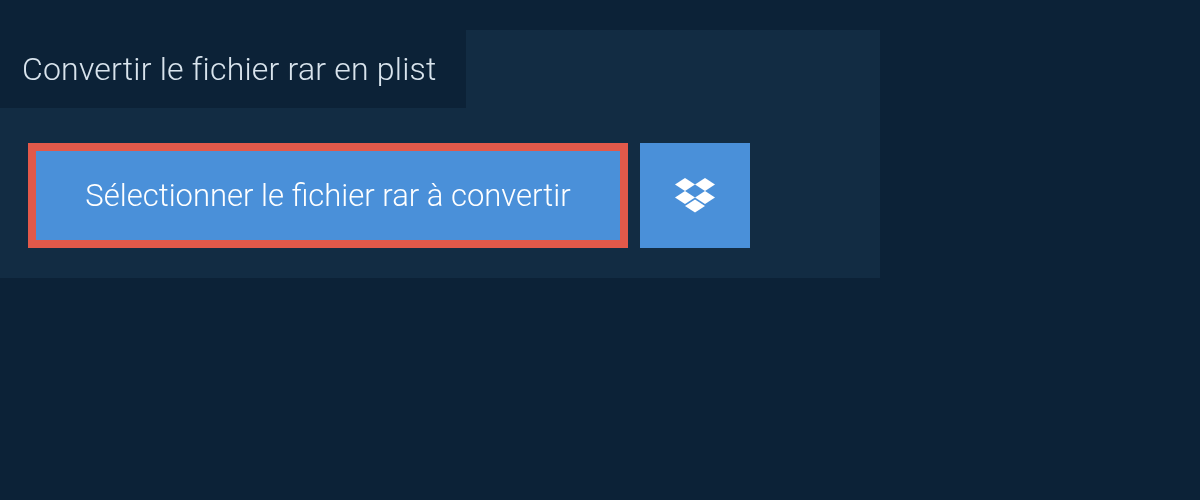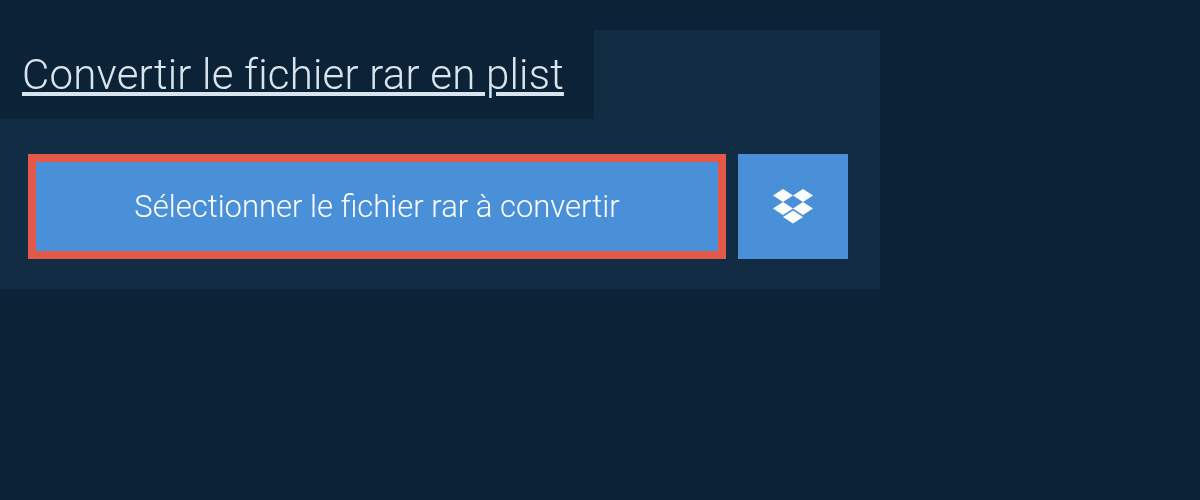--- a/index.html
+++ b/index.html
@@ -20,43 +20,42 @@
       width: 880px;
       padding-bottom: 30px;
     }
     .tab-header {
       background: #0c2237;
       display: inline-block;
       padding: 20px 30px 20px 22px;
     }
     .tab-title {
       color: #d9e4ed;
-      font-size: 42px;
+      font-size: 32px;
       font-weight: 300;
       letter-spacing: 0.2px;
-      text-decoration: underline;
     }
     .button-row {
       display: flex;
       gap: 12px;
       padding: 35px 28px 0 28px;
     }
     .select-button {
       background: #4a90d9;
       border: 8px solid #e2594a;
       color: #ffffff;
       font-size: 31px;
       font-weight: 300;
       padding: 26px 36px;
       display: flex;
       align-items: center;
       justify-content: center;
       cursor: pointer;
       flex: 0 0 auto;
-      width: 698px;
+      width: 600px;
     }
     .dropbox-button {
       background: #4a90d9;
       width: 110px;
       display: flex;
       align-items: center;
       justify-content: center;
       cursor: pointer;
     }
     .dropbox-icon {

